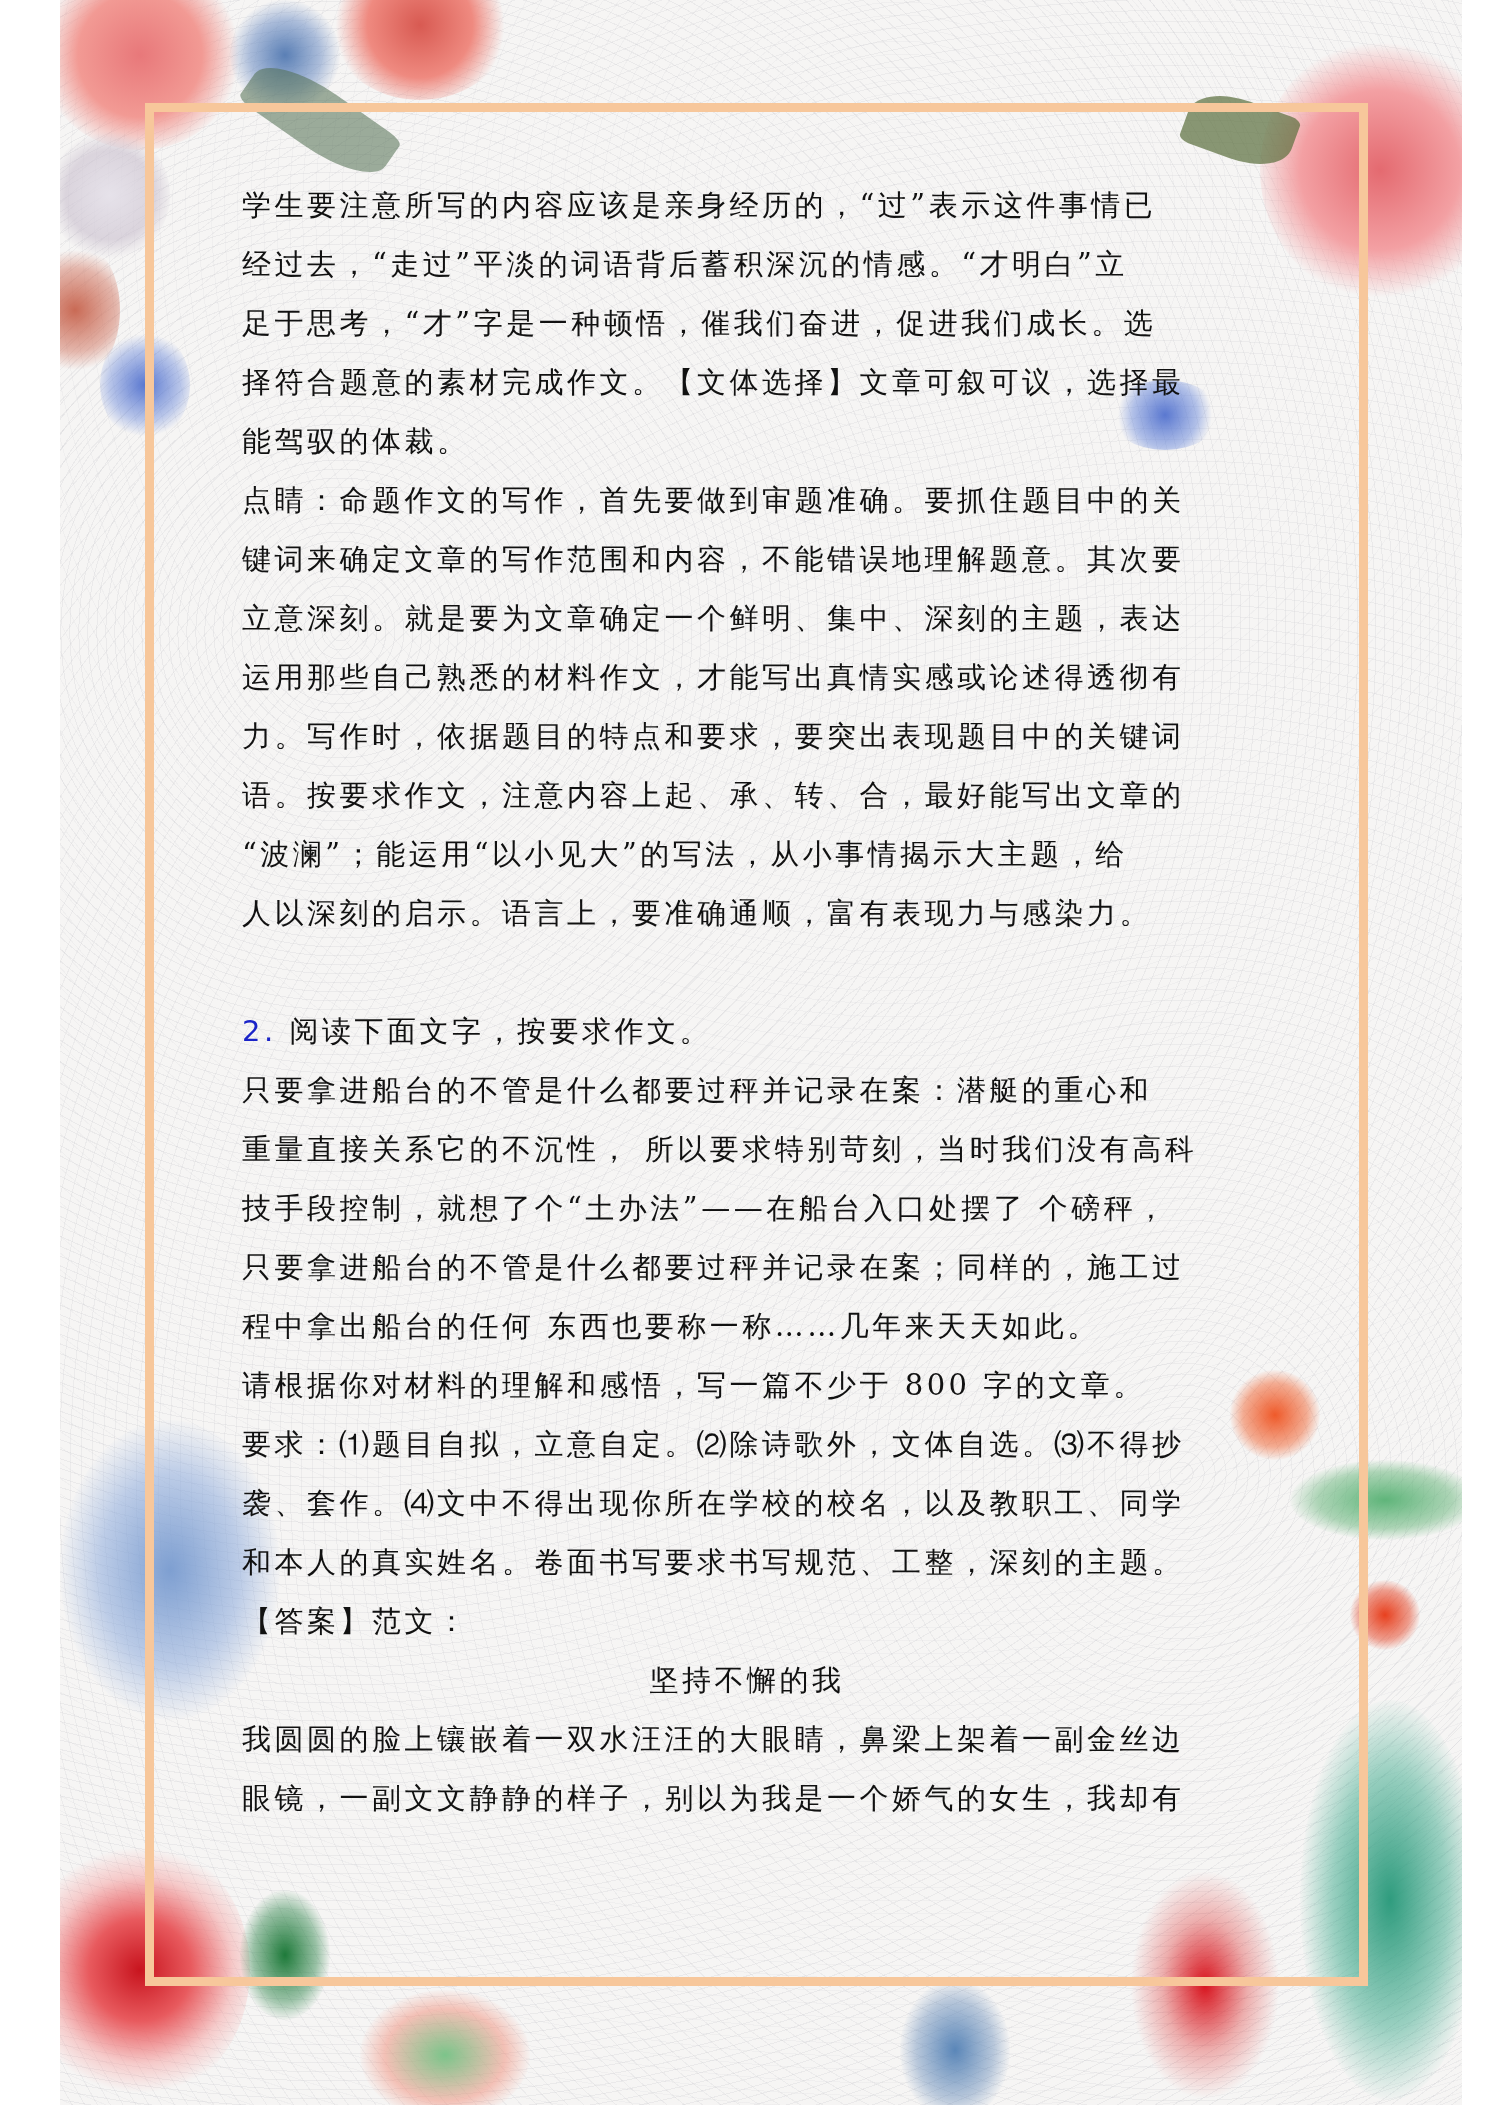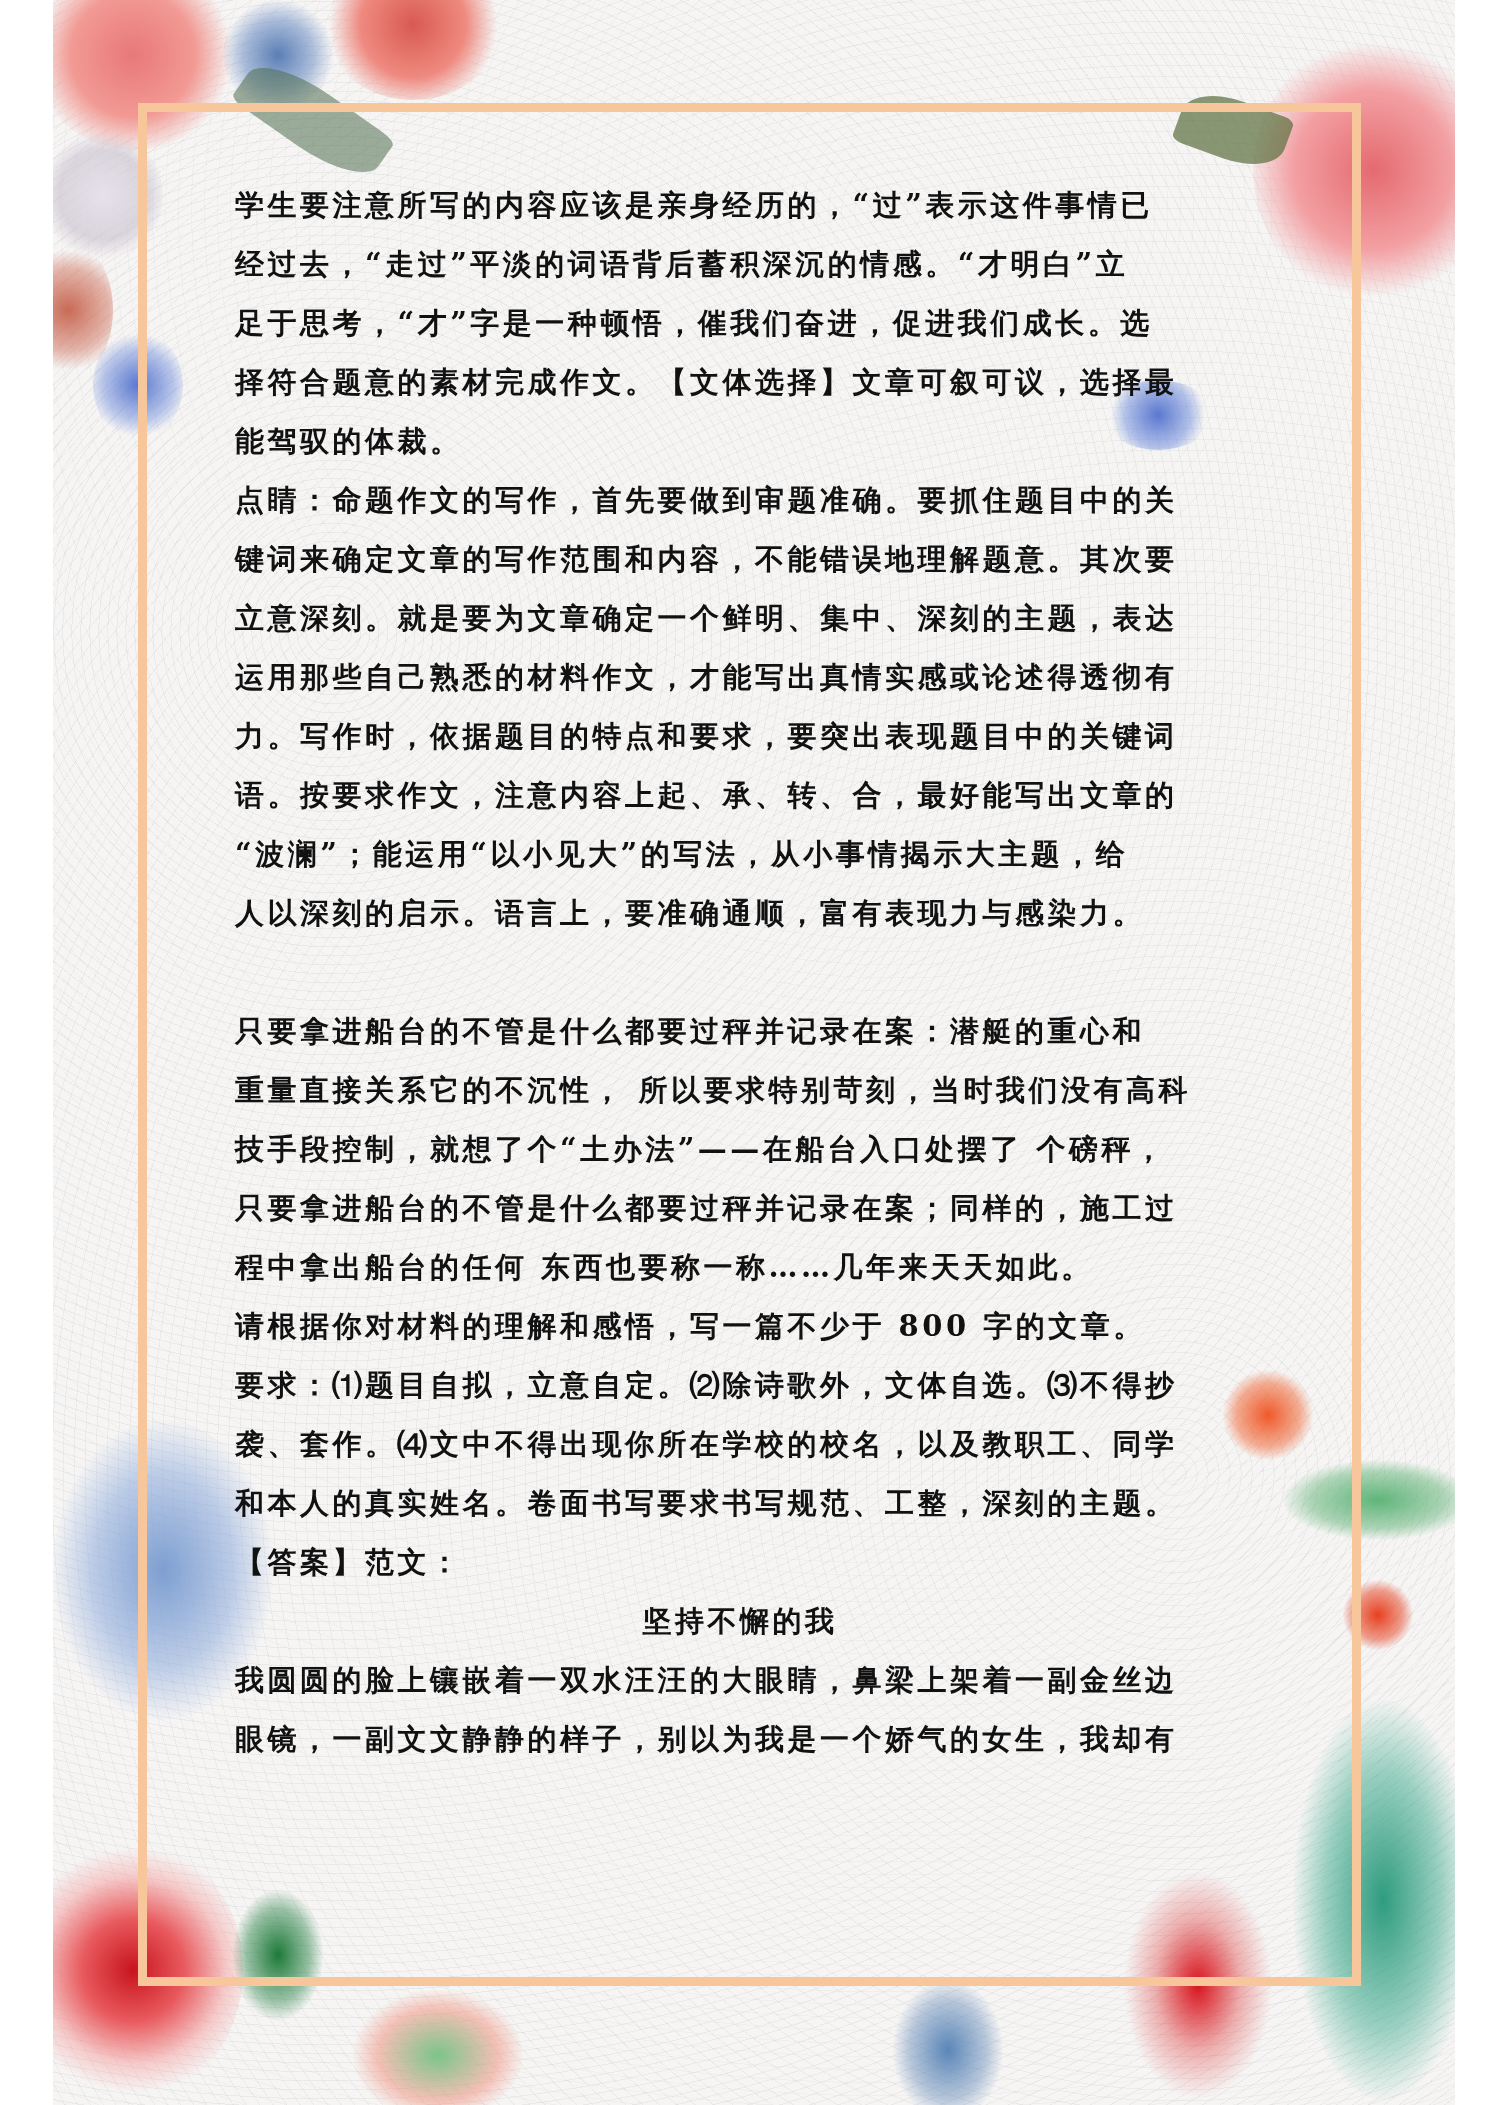--- a/index.html
+++ b/index.html
@@ -1,28 +1,27 @@
 <!DOCTYPE html>
 <html><head>
 <meta charset="utf-8">
 <style>
   html, body { margin: 0; padding: 0; }
   body {
     width: 1489px; height: 2105px; background: #ffffff; position: relative; overflow: hidden;
     font-family: "DejaVu Serif", "Liberation Serif", serif;
   }
   .page {
-    position: absolute; left: 53px; top: 0; width: 1402px; height: 2105px;
+    position: absolute; left: 60px; top: 0; width: 1402px; height: 2105px;
     background-color: #f6f5f4;
     background-image:
       repeating-radial-gradient(circle at 20% 30%, rgba(200,200,205,0.25) 0 1px, transparent 1px 9px),
       repeating-radial-gradient(circle at 80% 70%, rgba(200,200,205,0.22) 0 1px, transparent 1px 11px),
       repeating-radial-gradient(circle at 60% 10%, rgba(210,210,215,0.18) 0 1px, transparent 1px 13px);
     overflow: hidden;
-    font-weight: bold;
   }
   .frame {
     position: absolute; left: 85px; top: 103px; width: 1223px; height: 1883px;
     border: 9px solid #f7c79b; box-sizing: border-box;
   }
   .deco { position: absolute; border-radius: 50%; }
   .text-block {
     position: absolute; left: 182px; top: 176px; width: 1050px;
     font-size: 29px; line-height: 59px; color: #111; letter-spacing: 3.5px;
   }
@@ -73,20 +72,24 @@
       <div class="line">键词来确定文章的写作范围和内容，不能错误地理解题意。其次要</div>
       <div class="line">立意深刻。就是要为文章确定一个鲜明、集中、深刻的主题，表达</div>
       <div class="line">运用那些自己熟悉的材料作文，才能写出真情实感或论述得透彻有</div>
       <div class="line">力。写作时，依据题目的特点和要求，要突出表现题目中的关键词</div>
       <div class="line">语。按要求作文，注意内容上起、承、转、合，最好能写出文章的</div>
       <div class="line">“波澜”；能运用“以小见大”的写法，从小事情揭示大主题，给</div>
       <div class="line">人以深刻的启示。语言上，要准确通顺，富有表现力与感染力。</div>
     </div>
     <div class="blank"></div>
     <div>
+      <div class="line">
+        <span class="qnum">2.</span>
+        <span>阅读下面文字，按要求作文。</span>
+      </div>
       <div class="line">只要拿进船台的不管是什么都要过秤并记录在案：潜艇的重心和</div>
       <div class="line">重量直接关系它的不沉性，  所以要求特别苛刻，当时我们没有高科</div>
       <div class="line">技手段控制，就想了个“土办法”——在船台入口处摆了 个磅秤，</div>
       <div class="line">只要拿进船台的不管是什么都要过秤并记录在案；同样的，施工过</div>
       <div class="line">程中拿出船台的任何 东西也要称一称……几年来天天如此。</div>
       <div class="line">请根据你对材料的理解和感悟，写一篇不少于 800 字的文章。</div>
       <div class="line">要求：⑴题目自拟，立意自定。⑵除诗歌外，文体自选。⑶不得抄</div>
       <div class="line">袭、套作。⑷文中不得出现你所在学校的校名，以及教职工、同学</div>
       <div class="line">和本人的真实姓名。卷面书写要求书写规范、工整，深刻的主题。</div>
       <div class="line">【答案】范文：</div>

